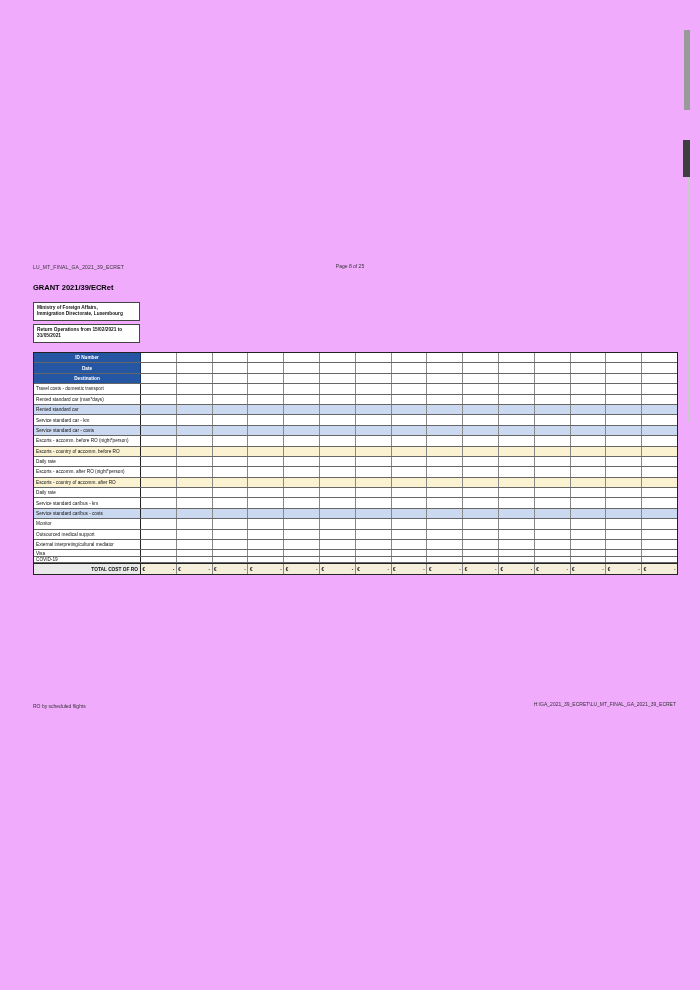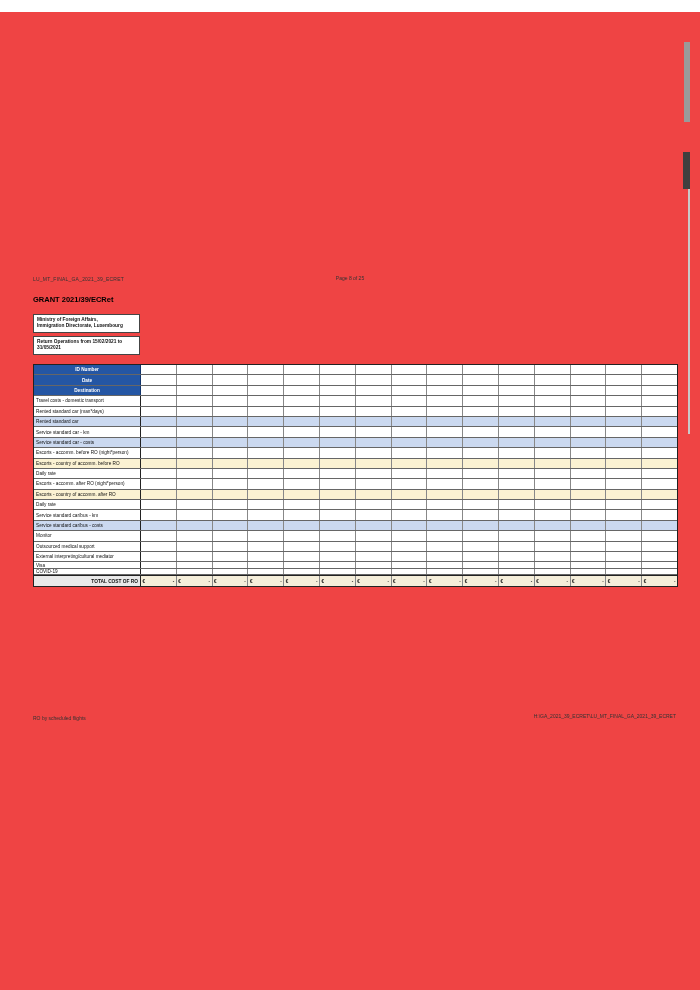--- a/index.html
+++ b/index.html
@@ -2,21 +2,21 @@
 <html style="--hdr-blue: #2456A4; --row-blue: #CBD9F0; --row-yellow: #FBF2D2; --total-bg: #F5EEDA;"><head>
 <meta charset="utf-8">
 <style>
   * { margin:0; padding:0; box-sizing:border-box; }
   html,body { background:#ffffff; }
   body {
     width:700px; height:990px; position:relative;
     font-family:"Liberation Sans", sans-serif; color:#111;
     overflow:hidden;
   }
-  .page { position:absolute; inset:0; background:#ef4444; overflow:hidden;margin-top:12px; }
+  .page { position:absolute; inset:0; background:#f0abfc; overflow:hidden; }
 
   .hdr-left  { position:absolute; left:33px; top:264px; font-size:5px; color:#333; letter-spacing:.2px; }
   .hdr-center{ position:absolute; left:0; right:0; top:263px; text-align:center; font-size:5px; color:#333; }
   .title     { position:absolute; left:33px; top:283px; font-size:7.5px; font-weight:bold; color:#000; }
 
   .info-box  { position:absolute; left:33px; top:302px; width:107px; }
   .info-cell { border:1px solid #444; background:#fff; padding:2px 3px; font-size:4.8px;
                font-weight:bold; line-height:1.35; margin-bottom:3px; color:#111; }
 
   .cost-table { position:absolute; left:33px; top:352px; width:645px;

